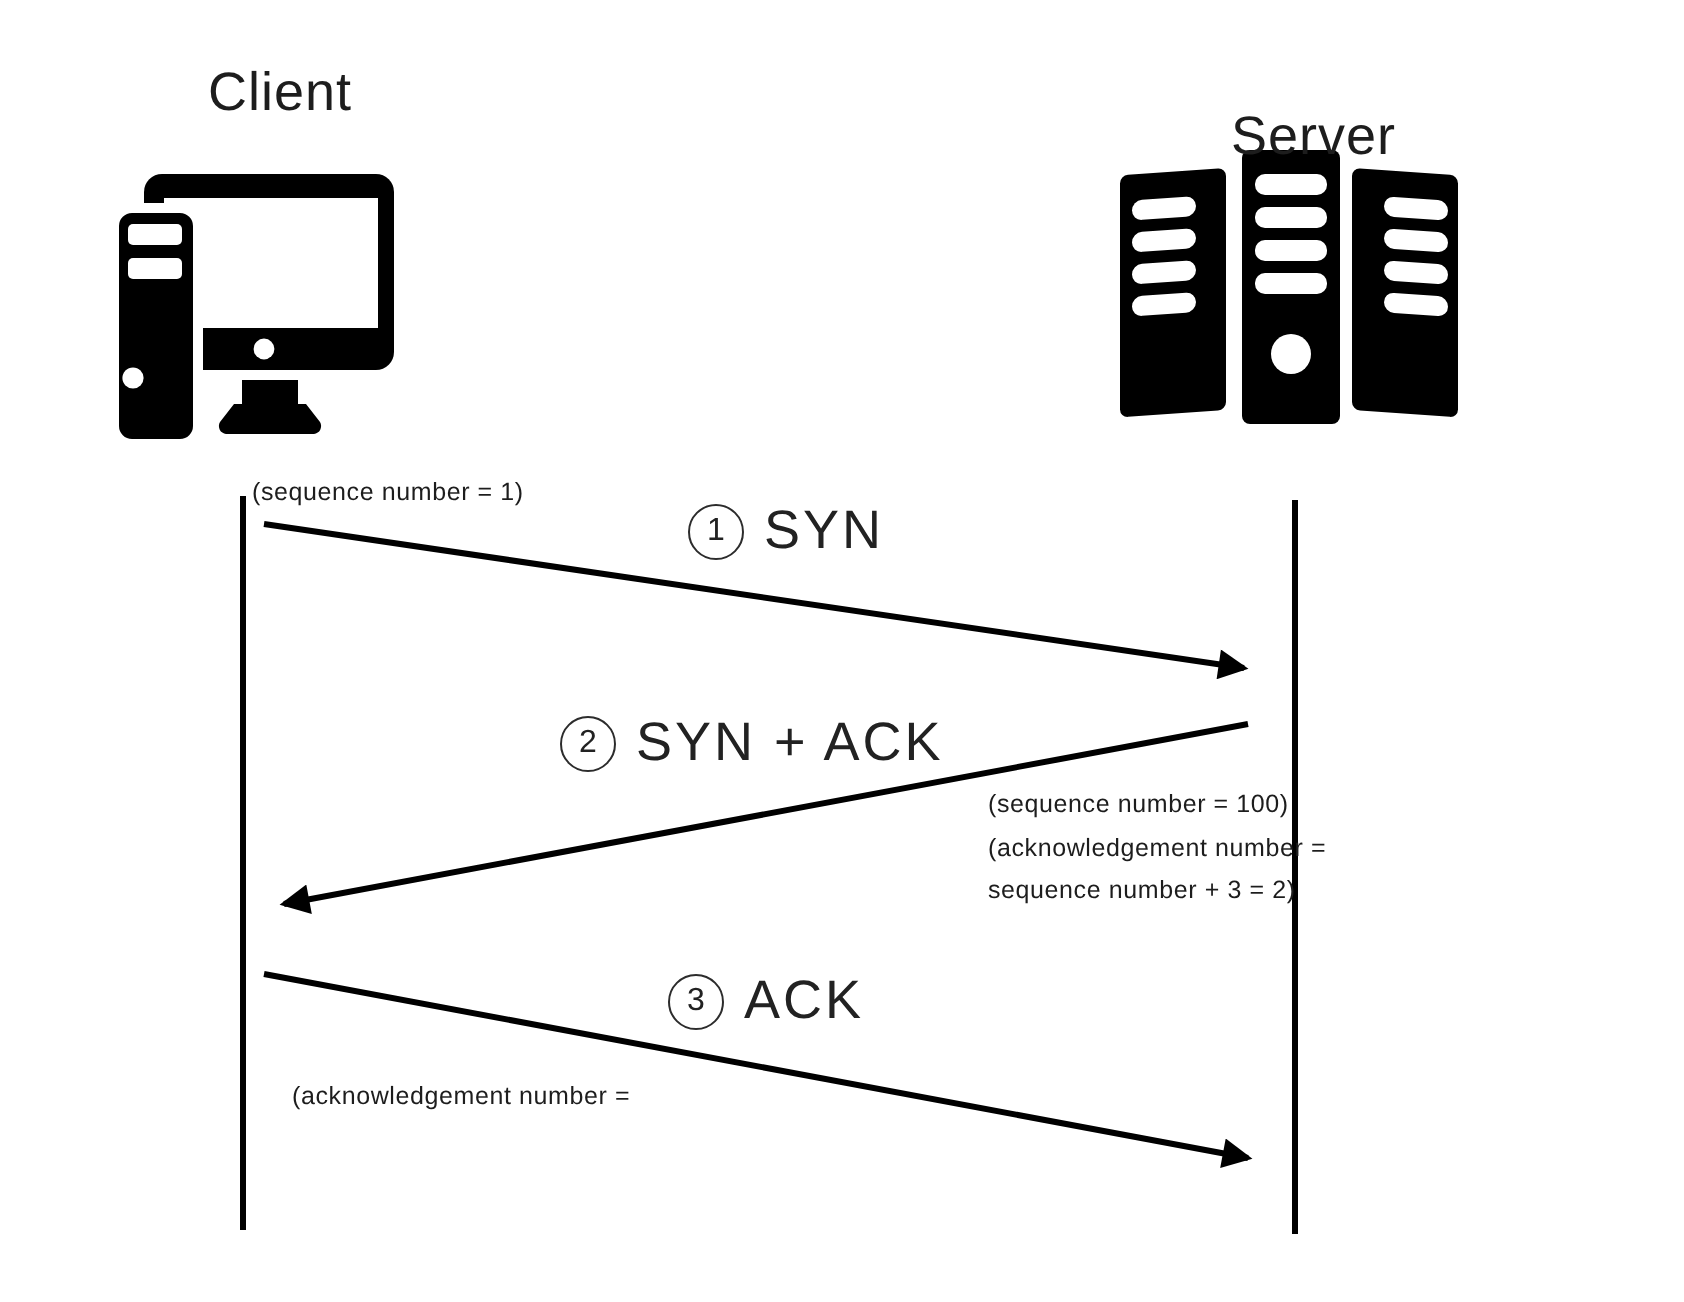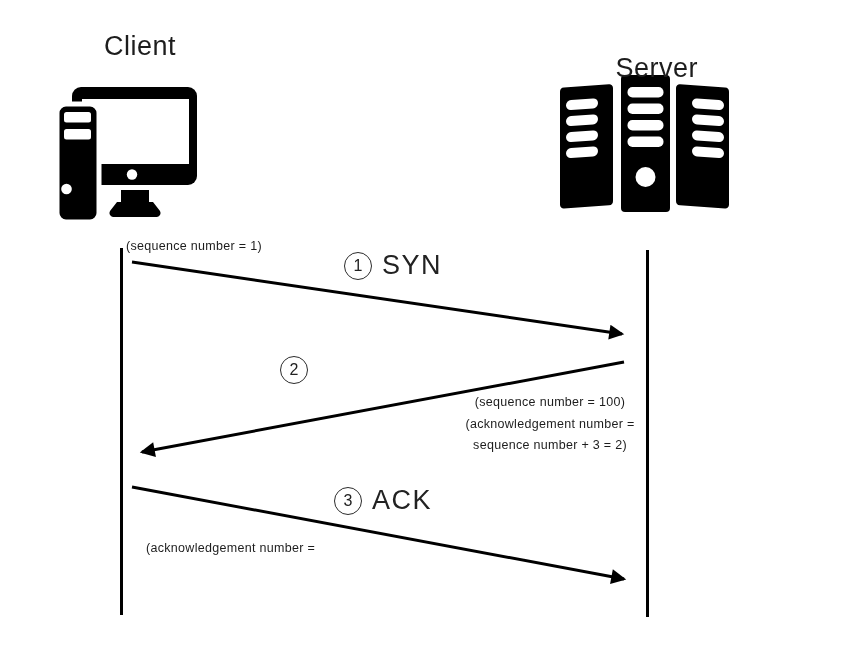--- a/index.html
+++ b/index.html
@@ -26,21 +26,21 @@
     width:26px;height:26px;flex:0 0 auto;
     border:1.6px solid #2c2c2c;border-radius:50%;
     display:flex;align-items:center;justify-content:center;
     font-size:16px;font-weight:400;letter-spacing:0;
   }
   .note{
     position:absolute;
     font-size:12.5px;font-weight:300;letter-spacing:.3px;
     line-height:21.5px;color:#1d1d1d;white-space:nowrap;
   }
-  .note.center{text-align:center;}
+  .note.center{text-align:left;margin-left:36px;}
   .note.single{line-height:15px;}
 </style>
 </head>
 <body>
 
 <div class="canvas">
 
   <svg class="overlay" viewBox="0 0 842 651" aria-hidden="true">
     <defs>
       <marker id="ah" viewBox="0 0 10 10" refX="8.5" refY="5" markerWidth="24" markerHeight="15" orient="auto" markerUnits="userSpaceOnUse">
@@ -93,20 +93,21 @@
   <div class="actor-title" style="left:81px;top:31px;width:95px;">Client</div>
   <div class="actor-title" style="left:600px;top:33px;width:98px;margin-top:20px;">Server</div>
 
   <div class="msg-label" style="left:344px;top:250px;">
     <span class="cnum">1</span>
     <span>SYN</span>
   </div>
 
   <div class="msg-label" style="left:280px;top:356px;">
     <span class="cnum">2</span>
+    <span>SYN + ACK</span>
   </div>
 
   <div class="msg-label" style="left:334px;top:485px;">
     <span class="cnum">3</span>
     <span>ACK</span>
   </div>
 
   <div class="note single" style="left:126px;top:239px;">
     <div>(sequence number = 1)</div>
   </div>

